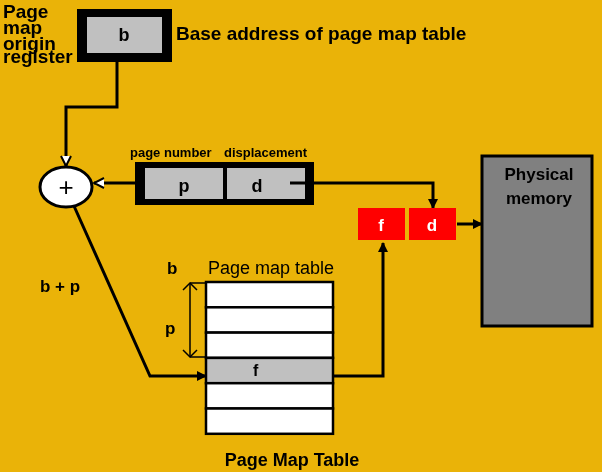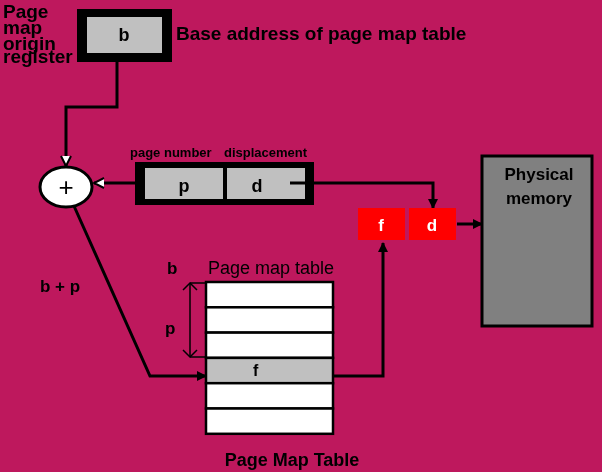--- a/index.html
+++ b/index.html
@@ -1,16 +1,16 @@
 <!DOCTYPE html>
 <html><head>
   <meta charset="utf-8">
   <style>
     html, body { margin: 0; padding: 0; background: #ffffff; }
-    #canvas { position: relative; width: 602px; height: 472px; overflow: hidden; background: #be185d; }
+    #canvas { position: relative; width: 602px; height: 472px; overflow: hidden; background: #eab308; }
     svg { position: absolute; left: 0; top: 0; }
     .lbl-bold { font-family: "Liberation Sans", sans-serif; font-weight: bold; fill: #000; }
     .lbl { font-family: "Liberation Sans", sans-serif; fill: #000; }
   </style>
 </head>
 <body>
 
 <div id="canvas">
   <svg width="602" height="472" viewBox="0 0 602 472">
     <defs>

